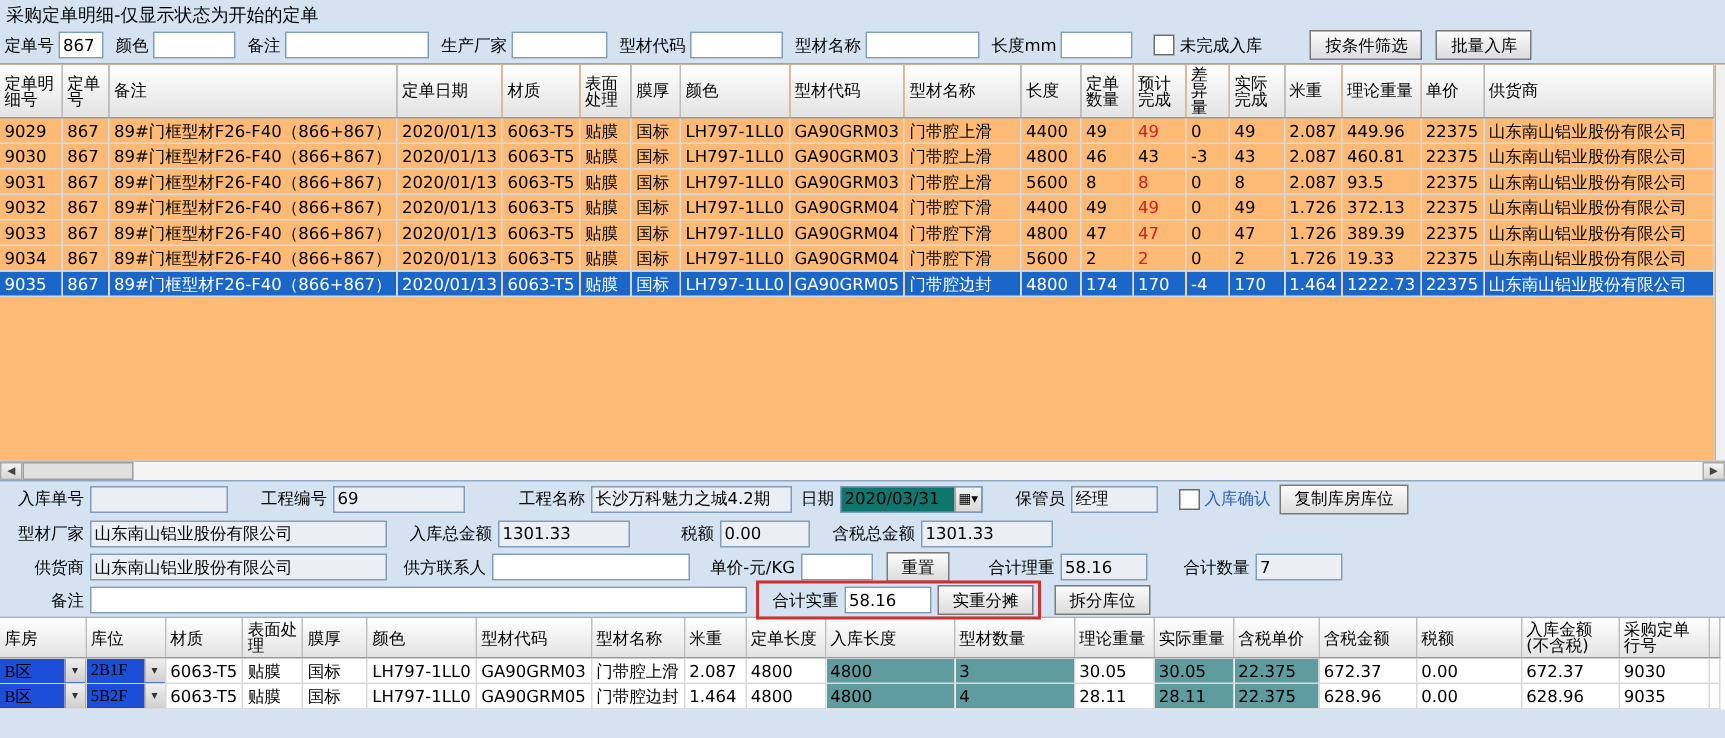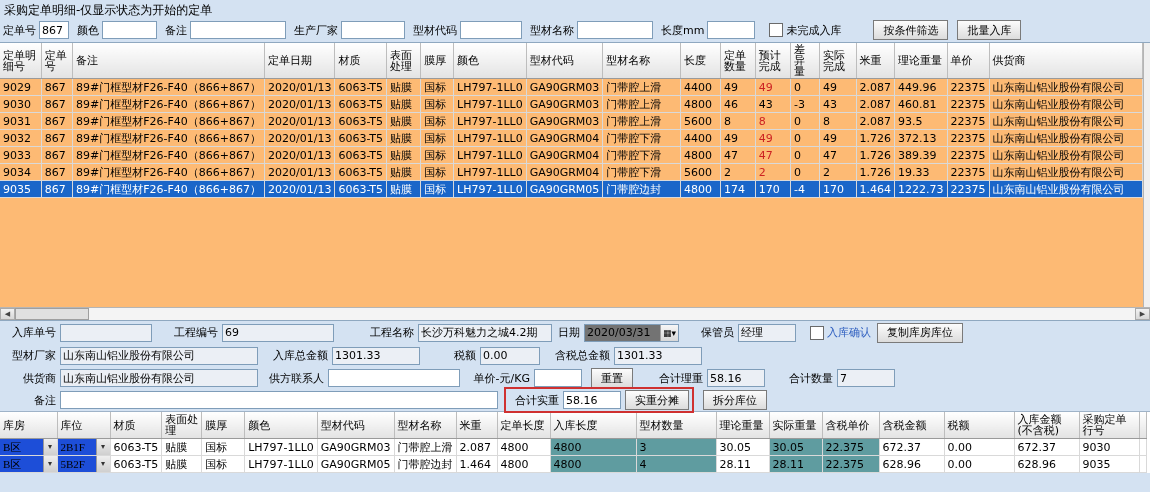--- a/index.html
+++ b/index.html
@@ -30,21 +30,21 @@
   .sb-thumb{width:72px;background:#e0e0e0;border:1px solid #9f9f9f;flex:none;}
   .sb-right{margin-left:auto;}
   
   .bottom-panel{height:176px;border-top:1px solid #8fa8c0;background:#d4e2f2;}
   .bp-title{height:14px;padding:1px 4px 0;}
   .frow{display:flex;align-items:center;padding:0 4px;white-space:nowrap;}
   .r1,.r2{height:23px;} .r3,.r4{height:22px;}
   .lab{text-align:right;margin-right:4px;flex:none;}
   .bluelab{color:#3060c0;}
   .red-box{display:flex;align-items:center;border:2px solid #cf3030;padding:1px 3px;margin-left:6px;}
-  .datebox{display:flex;align-items:center;border:1px solid #7f9db9;background:#737373;height:18px;width:95px;box-sizing:border-box;flex:none;}
+  .datebox{display:flex;align-items:center;border:1px solid #7f9db9;background:#0f766e;height:18px;width:95px;box-sizing:border-box;flex:none;}
   .datebox .val{flex:1;padding:0 2px;overflow:hidden;}
   .datebox .dicon{width:17px;text-align:center;background:linear-gradient(#f6f6f6,#d8d8d8);border-left:1px solid #a5a5a5;font-size:9px;line-height:16px;}
 </style>
 </head>
 <body>
 
 <div class="app">
 
   <div>
     <div class="panel-title">采购定单明细-仅显示状态为开始的定单</div>
@@ -275,21 +275,21 @@
       <div class="sb-btn sb-right">▶</div>
     </div>
   </div>
 
   <div class="bottom-panel">
 
     <div class="frow r1">
       <span class="lab" style="width:52px">入库单号</span>
       <input class="inp ro" style="width: 92px;" value="">
       <span class="lab" style="width:66px">工程编号</span>
-      <input class="inp ro" style="width: 112px;" value="69">
+      <input class="inp ro" style="width: 88px;" value="69">
       <span class="lab" style="width:80px">工程名称</span>
       <input class="inp ro" style="width: 134px;" value="长沙万科魅力之城4.2期">
       <span class="lab" style="width:28px">日期</span>
       <div class="datebox">
         <span class="val">2020/03/31</span>
         <span class="dicon">▦▾</span>
       </div>
       <span class="lab" style="width:55px">保管员</span>
       <input class="inp ro" style="width: 58px;" value="经理">
       <span class="cb"></span>

